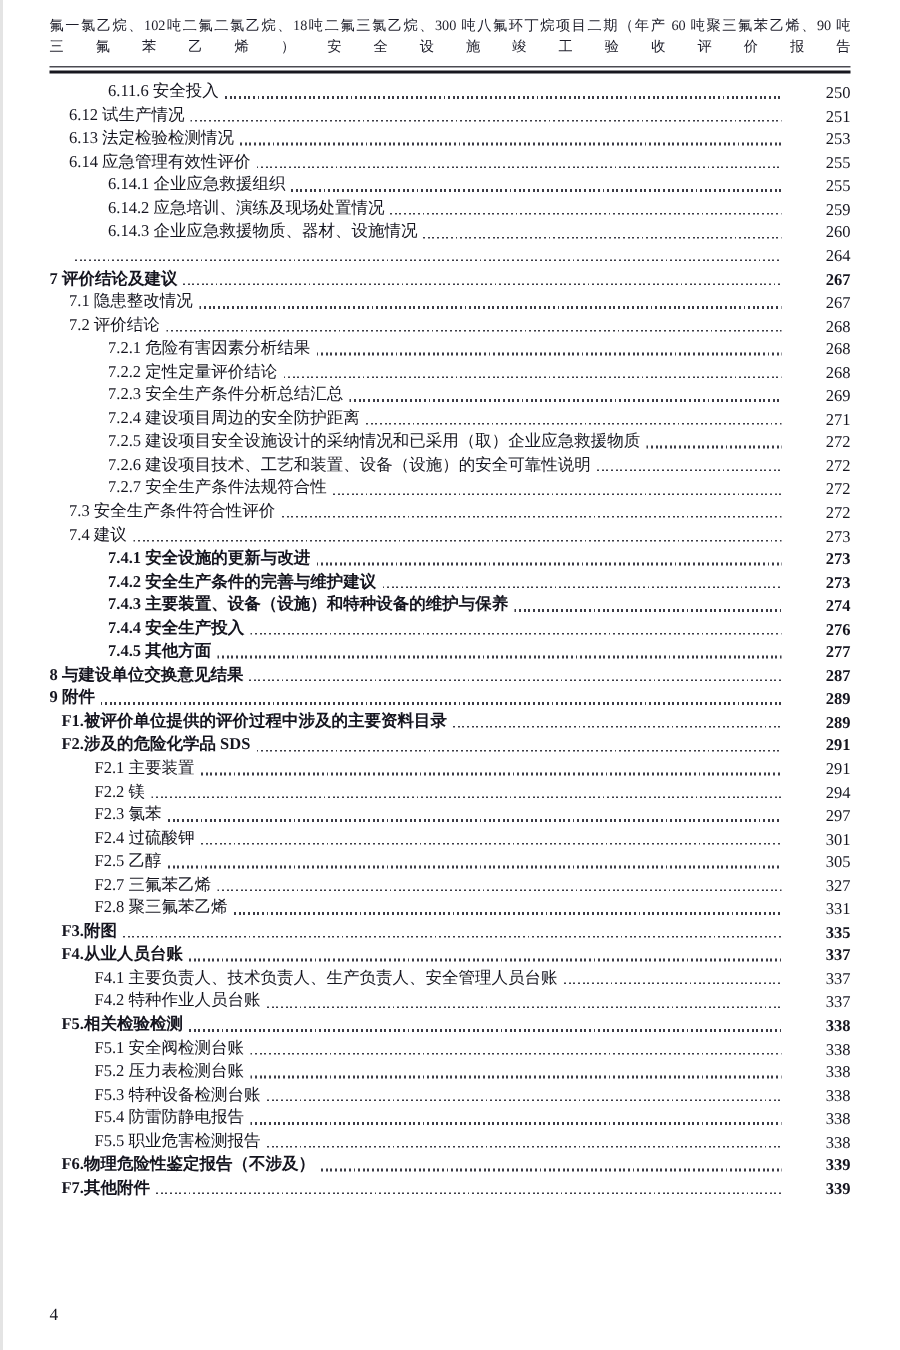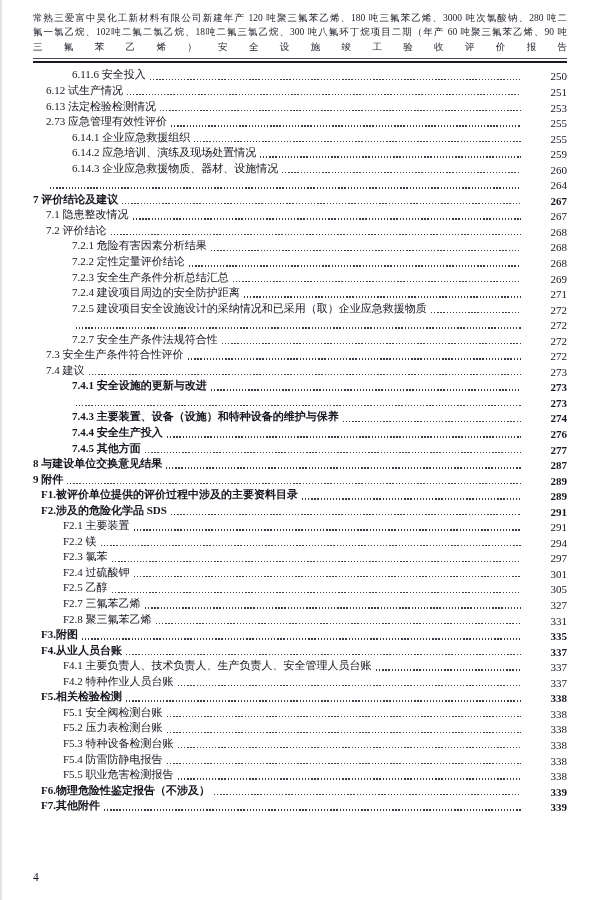--- a/index.html
+++ b/index.html
@@ -52,21 +52,20 @@
   .footer-pagenum { position:absolute; left:33px; top:871px; font-size:11.5px; color:#15151f; }
 </style>
 </head>
 <body>
 
 <div class="scan-edge"></div>
 
 <div class="page">
 
   <div class="header">
-    <div class="header-line">常熟三爱富中昊化工新材料有限公司新建年产 120 吨聚三氟苯乙烯、180 吨三氟苯乙烯、3000 吨次氯酸钠、280 吨二</div>
     <div class="header-line">氟一氯乙烷、102吨二氟二氯乙烷、18吨二氟三氯乙烷、300 吨八氟环丁烷项目二期（年产 60 吨聚三氟苯乙烯、90 吨</div>
     <div class="header-line">三 氟 苯 乙 烯 ） 安 全 设 施 竣 工 验 收 评 价 报 告</div>
     <div class="header-rule"></div>
   </div>
 
   <div class="toc">
       <div class="toc-row lvl-3">
         <span class="toc-label">6.11.6 安全投入</span>
         <span class="toc-leader"></span>
         <span class="toc-page">250</span>
@@ -75,21 +74,21 @@
         <span class="toc-label">6.12 试生产情况</span>
         <span class="toc-leader"></span>
         <span class="toc-page">251</span>
       </div>
       <div class="toc-row lvl-2">
         <span class="toc-label">6.13 法定检验检测情况</span>
         <span class="toc-leader"></span>
         <span class="toc-page">253</span>
       </div>
       <div class="toc-row lvl-2">
-        <span class="toc-label">2.73 应急管理有效性评价</span>
+        <span class="toc-label">6.14 应急管理有效性评价</span>
         <span class="toc-leader"></span>
         <span class="toc-page">255</span>
       </div>
       <div class="toc-row lvl-3">
         <span class="toc-label">6.14.1 企业应急救援组织</span>
         <span class="toc-leader"></span>
         <span class="toc-page">255</span>
       </div>
       <div class="toc-row lvl-3">
         <span class="toc-label">6.14.2 应急培训、演练及现场处置情况</span>
@@ -139,20 +138,21 @@
         <span class="toc-label">7.2.4 建设项目周边的安全防护距离</span>
         <span class="toc-leader"></span>
         <span class="toc-page">271</span>
       </div>
       <div class="toc-row lvl-3">
         <span class="toc-label">7.2.5 建设项目安全设施设计的采纳情况和已采用（取）企业应急救援物质</span>
         <span class="toc-leader"></span>
         <span class="toc-page">272</span>
       </div>
       <div class="toc-row lvl-3">
+        <span class="toc-label">7.2.6 建设项目技术、工艺和装置、设备（设施）的安全可靠性说明</span>
         <span class="toc-leader"></span>
         <span class="toc-page">272</span>
       </div>
       <div class="toc-row lvl-3">
         <span class="toc-label">7.2.7 安全生产条件法规符合性</span>
         <span class="toc-leader"></span>
         <span class="toc-page">272</span>
       </div>
       <div class="toc-row lvl-2">
         <span class="toc-label">7.3 安全生产条件符合性评价</span>
@@ -163,20 +163,21 @@
         <span class="toc-label">7.4 建议</span>
         <span class="toc-leader"></span>
         <span class="toc-page">273</span>
       </div>
       <div class="toc-row lvl-3 bold">
         <span class="toc-label">7.4.1 安全设施的更新与改进</span>
         <span class="toc-leader"></span>
         <span class="toc-page">273</span>
       </div>
       <div class="toc-row lvl-3 bold">
+        <span class="toc-label">7.4.2 安全生产条件的完善与维护建议</span>
         <span class="toc-leader"></span>
         <span class="toc-page">273</span>
       </div>
       <div class="toc-row lvl-3 bold">
         <span class="toc-label">7.4.3 主要装置、设备（设施）和特种设备的维护与保养</span>
         <span class="toc-leader"></span>
         <span class="toc-page">274</span>
       </div>
       <div class="toc-row lvl-3 bold">
         <span class="toc-label">7.4.4 安全生产投入</span>

